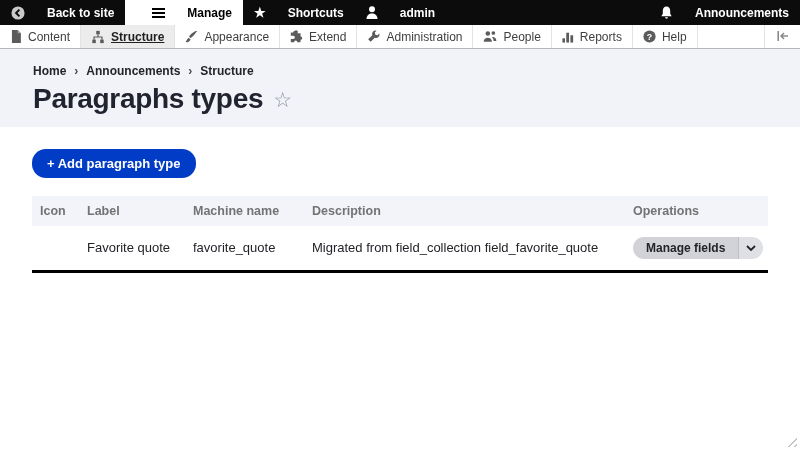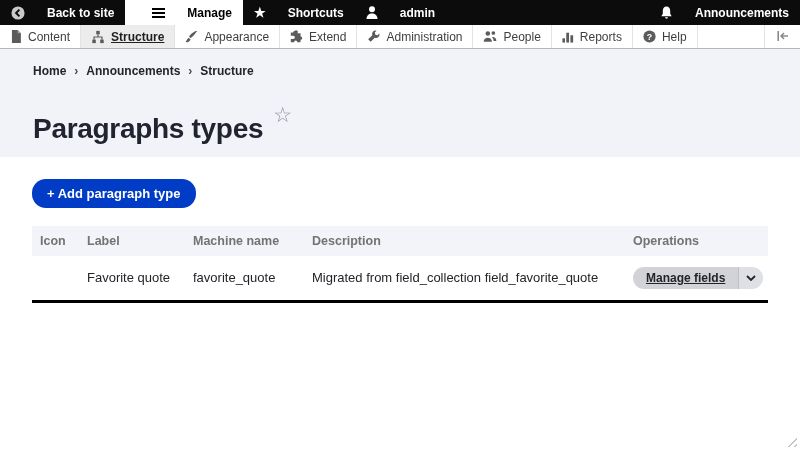--- a/index.html
+++ b/index.html
@@ -96,21 +96,20 @@
   }
   .breadcrumb a { color: #232429; text-decoration: none; cursor: pointer; }
   .crumb-sep { margin: 0 8px; color: #46474e; font-size: 12px; }
   .title-row { display: flex; align-items: center; margin-top: 6px; }
   h1.page-title {
     font-size: 28px;
     font-weight: 700;
     letter-spacing: -0.3px;
     color: #222330;
     line-height: 1.1;
-    margin-top: 30px;
   }
   .title-star {
     margin-left: 10px;
     font-size: 21px;
     color: #8e93a3;
     cursor: pointer;
     line-height: 1;
   }
 
   
@@ -148,21 +147,20 @@
     padding: 11px 8px;
     border-bottom: 3px solid #000000;
     vertical-align: middle;
   }
 
   
   .dropbutton {
     display: inline-flex;
     border-radius: 11px;
     overflow: hidden;
-    text-decoration: underline;
   }
   .db-main {
     background: #d2d3d9;
     border: none;
     padding: 4px 13px;
     font-family: "Liberation Sans", sans-serif;
     font-size: 12px;
     font-weight: 700;
     color: #232429;
     cursor: pointer;

